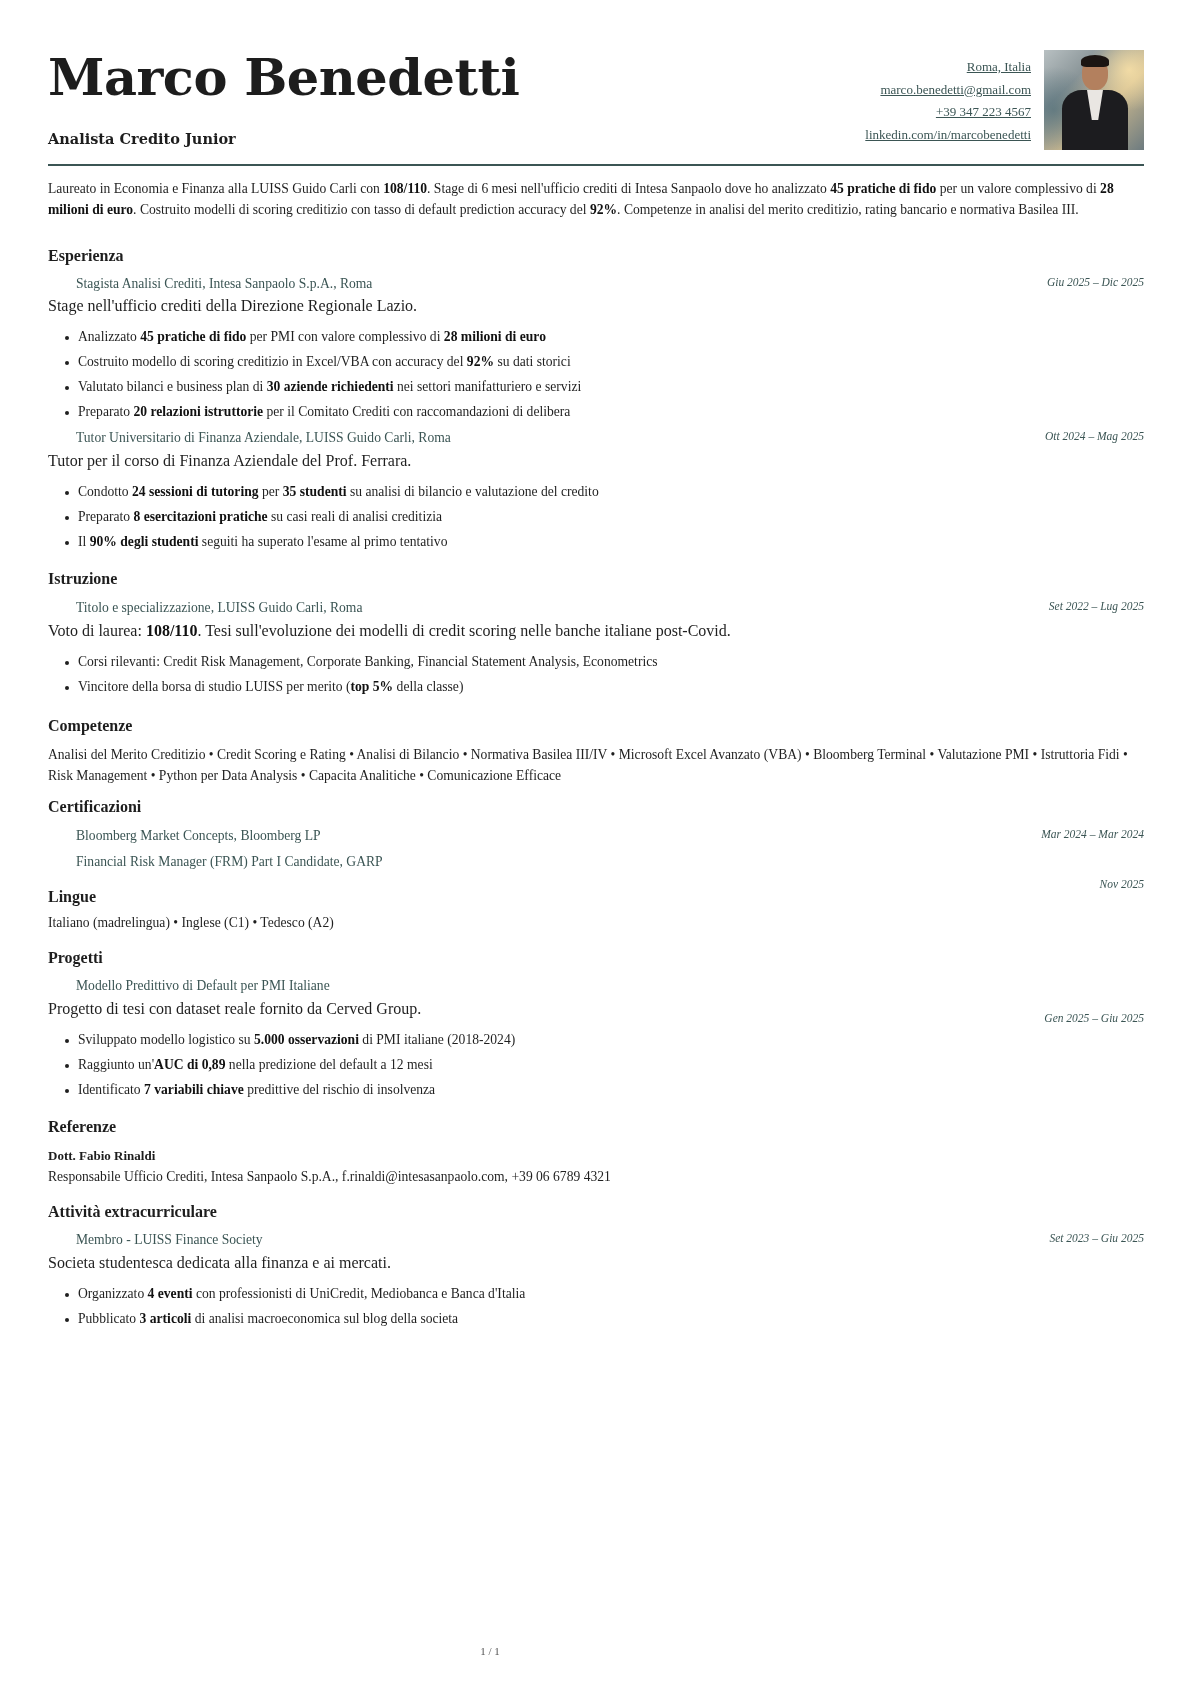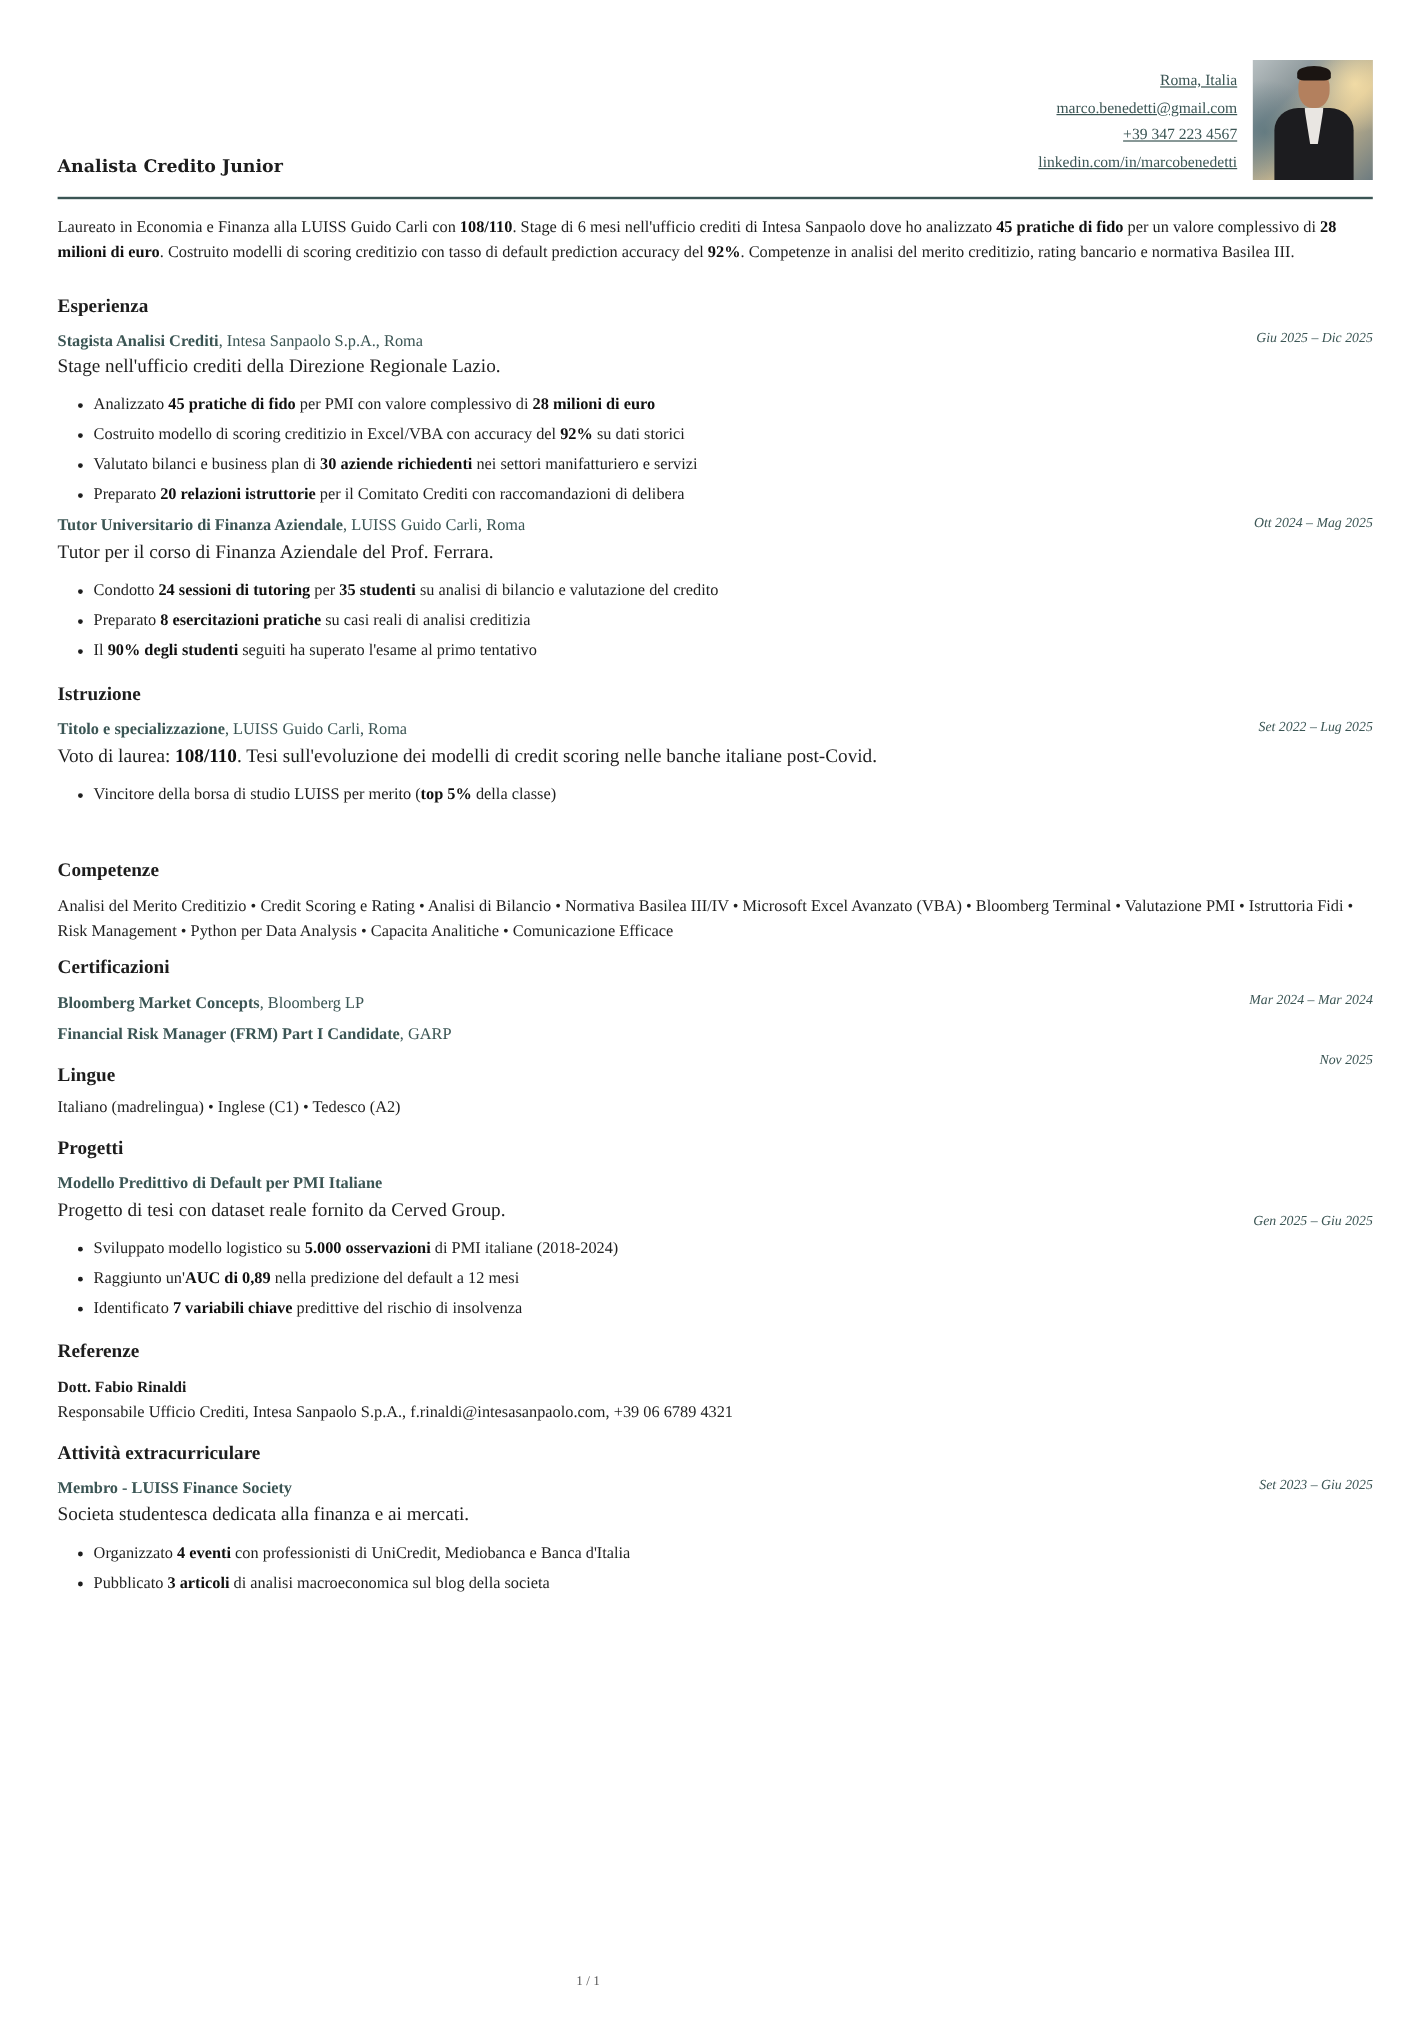--- a/index.html
+++ b/index.html
@@ -109,21 +109,21 @@
       color: #1d1d1d;
     }
     .entry-title {
       position: absolute;
       left: 0;
       font-family: "Liberation Serif", serif;
       font-size: 13.6px;
       color: #3b5554;
       white-space: nowrap;
     }
-    .entry-title .strong { font-weight: bold; color: #3b5554; }
+    .entry-title .strong { font-weight: normal; color: #3b5554; margin-left: 28px; }
     .entry-date {
       position: absolute;
       right: 0;
       font-family: "Liberation Serif", serif;
       font-style: italic;
       font-size: 11.5px;
       color: #3b5554;
       white-space: nowrap;
     }
     .entry-desc {
@@ -181,20 +181,21 @@
       font-size: 11px;
       color: #555;
     }
   </style>
 </head>
 <body>
 
 <div class="page">
 
   <div class="header">
+    <div class="name">Marco Benedetti</div>
     <div class="role">Analista Credito Junior</div>
     <div class="contact">
       <div>Roma, Italia</div>
       <div>marco.benedetti@gmail.com</div>
       <div>+39 347 223 4567</div>
       <div>linkedin.com/in/marcobenedetti</div>
     </div>
     <div class="photo">
       <div class="bg2"></div>
       <div class="body"></div>
@@ -227,20 +228,21 @@
     <li><span>Condotto </span><b>24 sessioni di tutoring</b><span> per </span><b>35 studenti</b><span> su analisi di bilancio e valutazione del credito</span></li>
     <li><span>Preparato </span><b>8 esercitazioni pratiche</b><span> su casi reali di analisi creditizia</span></li>
     <li><span>Il </span><b>90% degli studenti</b><span> seguiti ha superato l'esame al primo tentativo</span></li>
   </ul>
 
   <div class="section-title" style="top:570px">Istruzione</div>
   <div class="entry-title" style="top:600px"><span class="strong">Titolo e specializzazione</span><span>, LUISS Guido Carli, Roma</span></div>
   <div class="entry-date" style="top:600px">Set 2022 – Lug 2025</div>
   <div class="entry-desc" style="top:622px"><span>Voto di laurea: </span><b>108/110</b><span>. Tesi sull'evoluzione dei modelli di credit scoring nelle banche italiane post-Covid.</span></div>
   <ul class="bullets" style="top:653px">
+    <li><span>Corsi rilevanti: Credit Risk Management, Corporate Banking, Financial Statement Analysis, Econometrics</span></li>
     <li><span>Vincitore della borsa di studio LUISS per merito (</span><b>top 5%</b><span> della classe)</span></li>
   </ul>
 
   <div class="section-title" style="top:717px">Competenze</div>
   <div class="plain skills" style="top:744px" id="skills-list">Analisi del Merito Creditizio • Credit Scoring e Rating • Analisi di Bilancio • Normativa Basilea III/IV • Microsoft Excel Avanzato (VBA) • Bloomberg Terminal • Valutazione PMI • Istruttoria Fidi • Risk Management • Python per Data Analysis • Capacita Analitiche • Comunicazione Efficace</div>
 
   <div class="section-title" style="top:798px">Certificazioni</div>
   <div class="entry-title" style="top:828px"><span class="strong">Bloomberg Market Concepts</span><span>, Bloomberg LP</span></div>
   <div class="entry-date" style="top:828px">Mar 2024 – Mar 2024</div>
   <div class="entry-title" style="top:854px"><span class="strong">Financial Risk Manager (FRM) Part I Candidate</span><span>, GARP</span></div>

